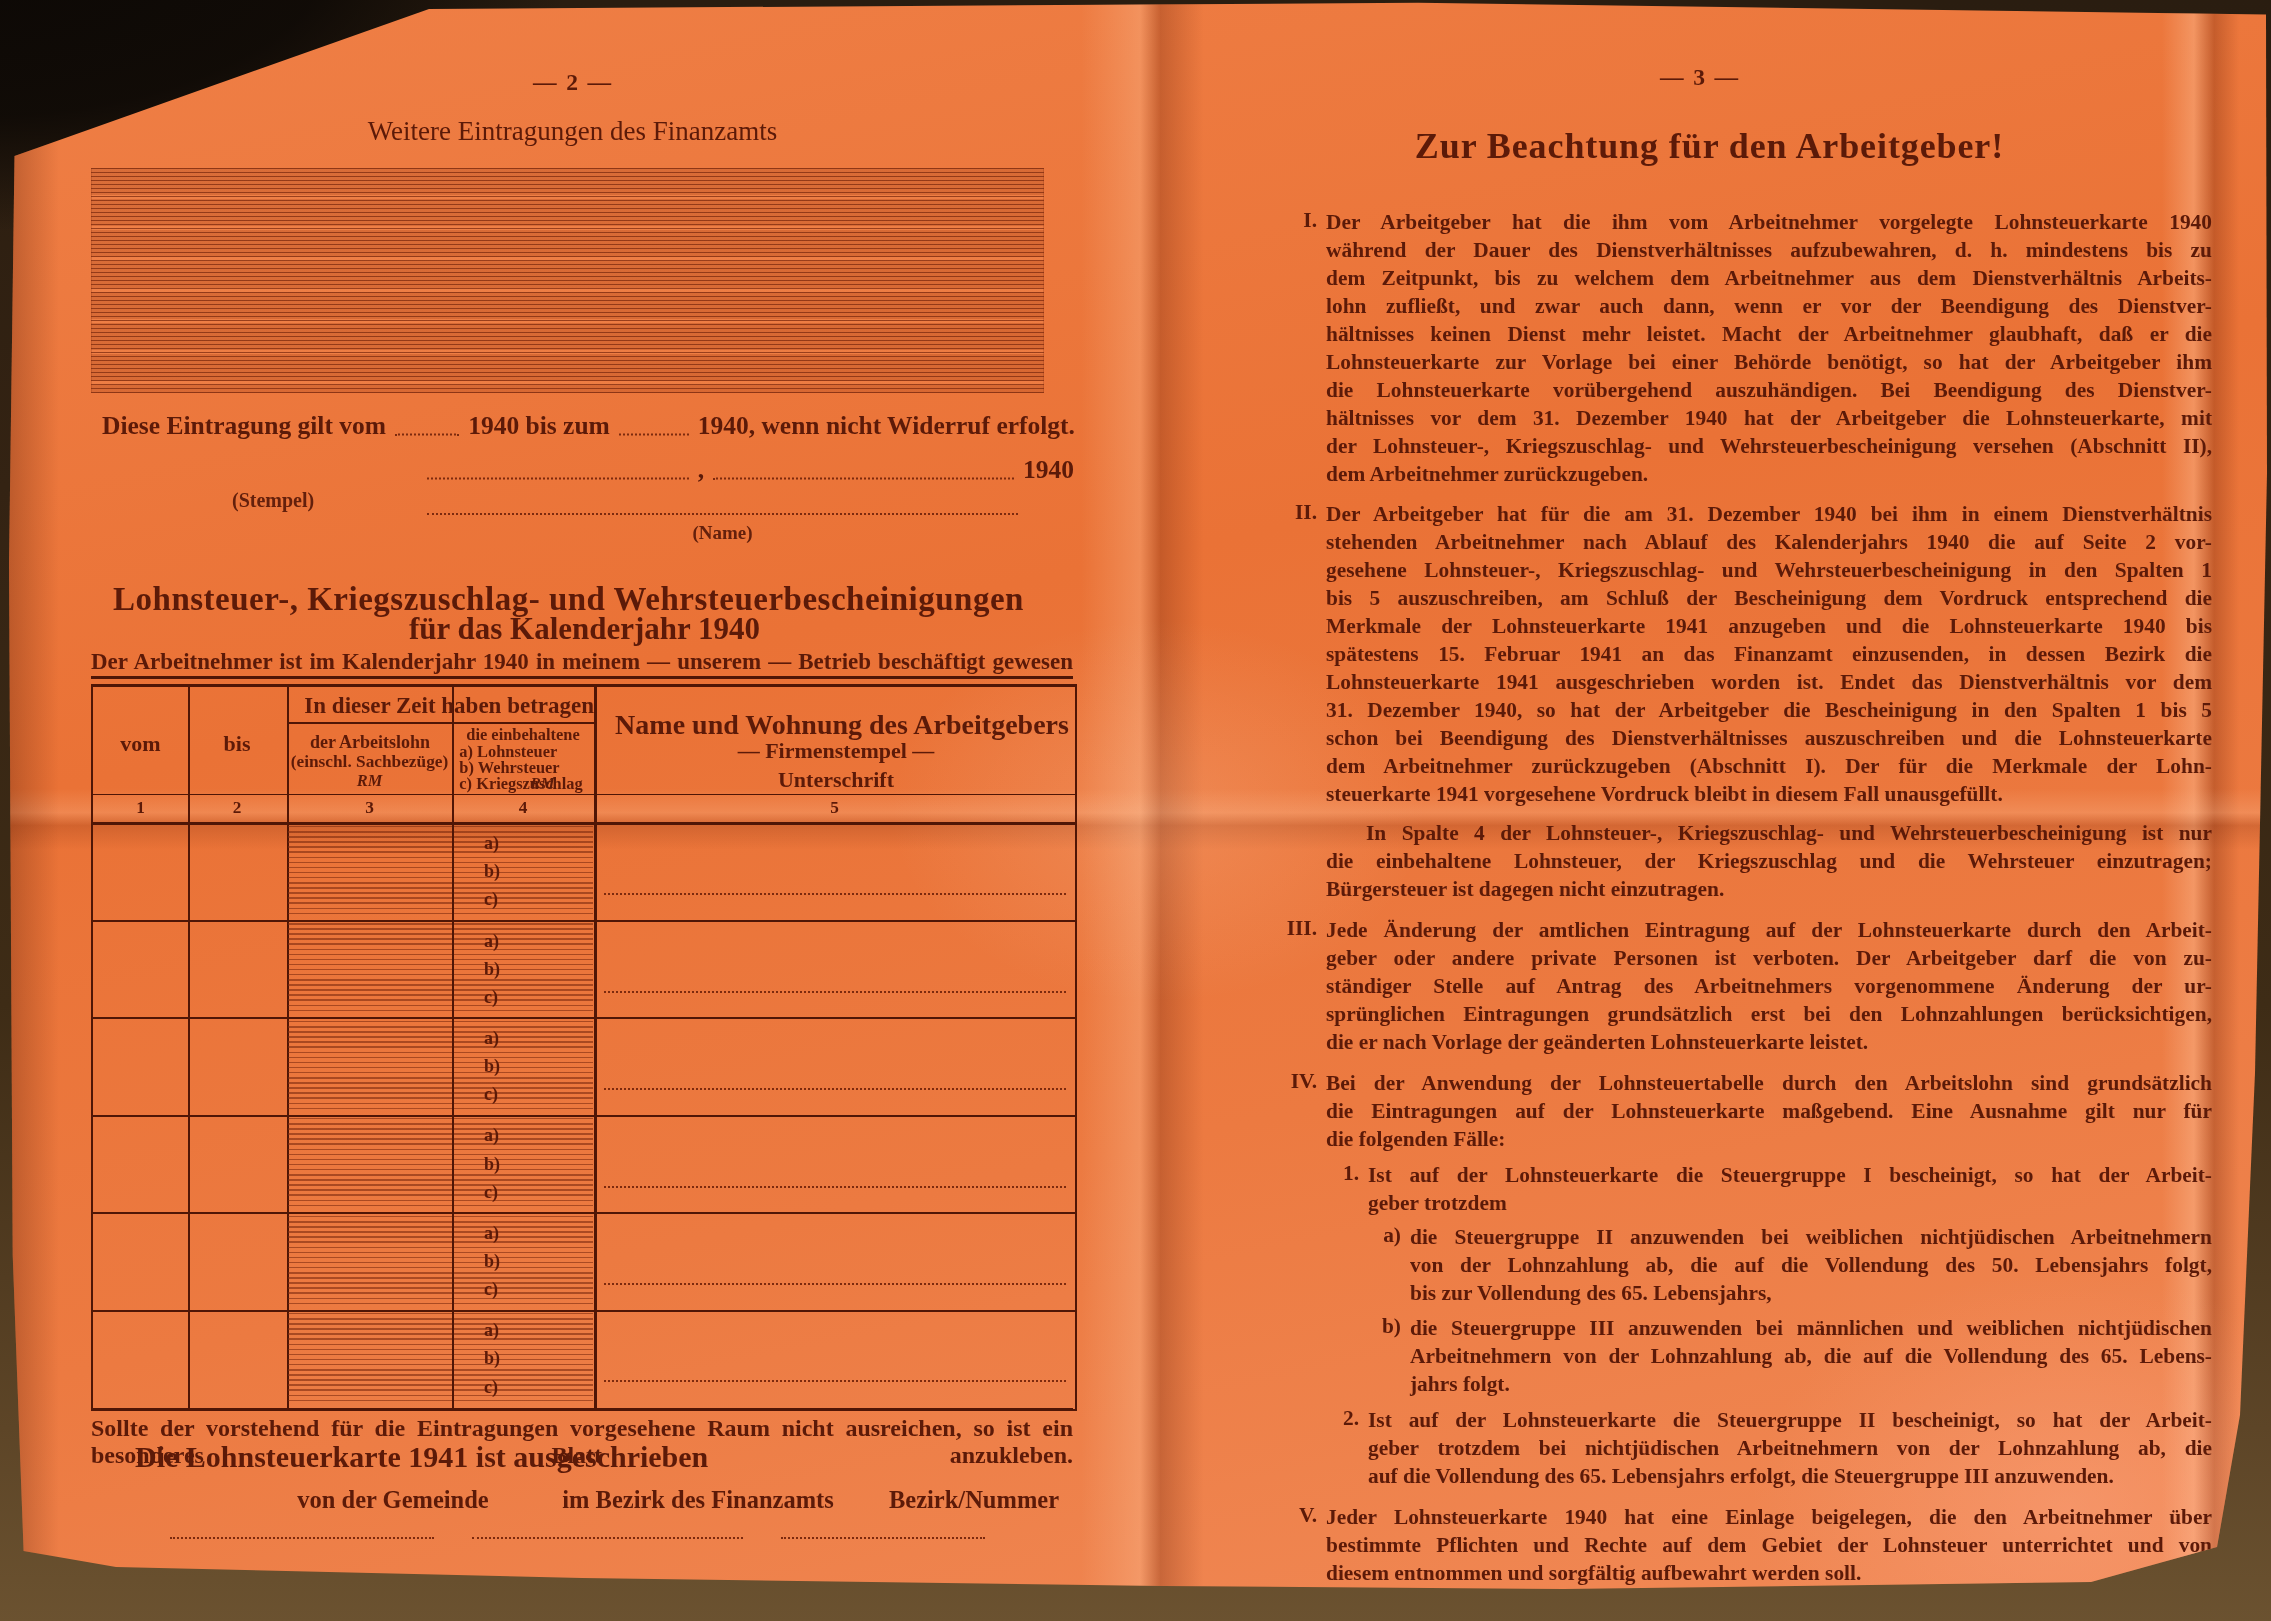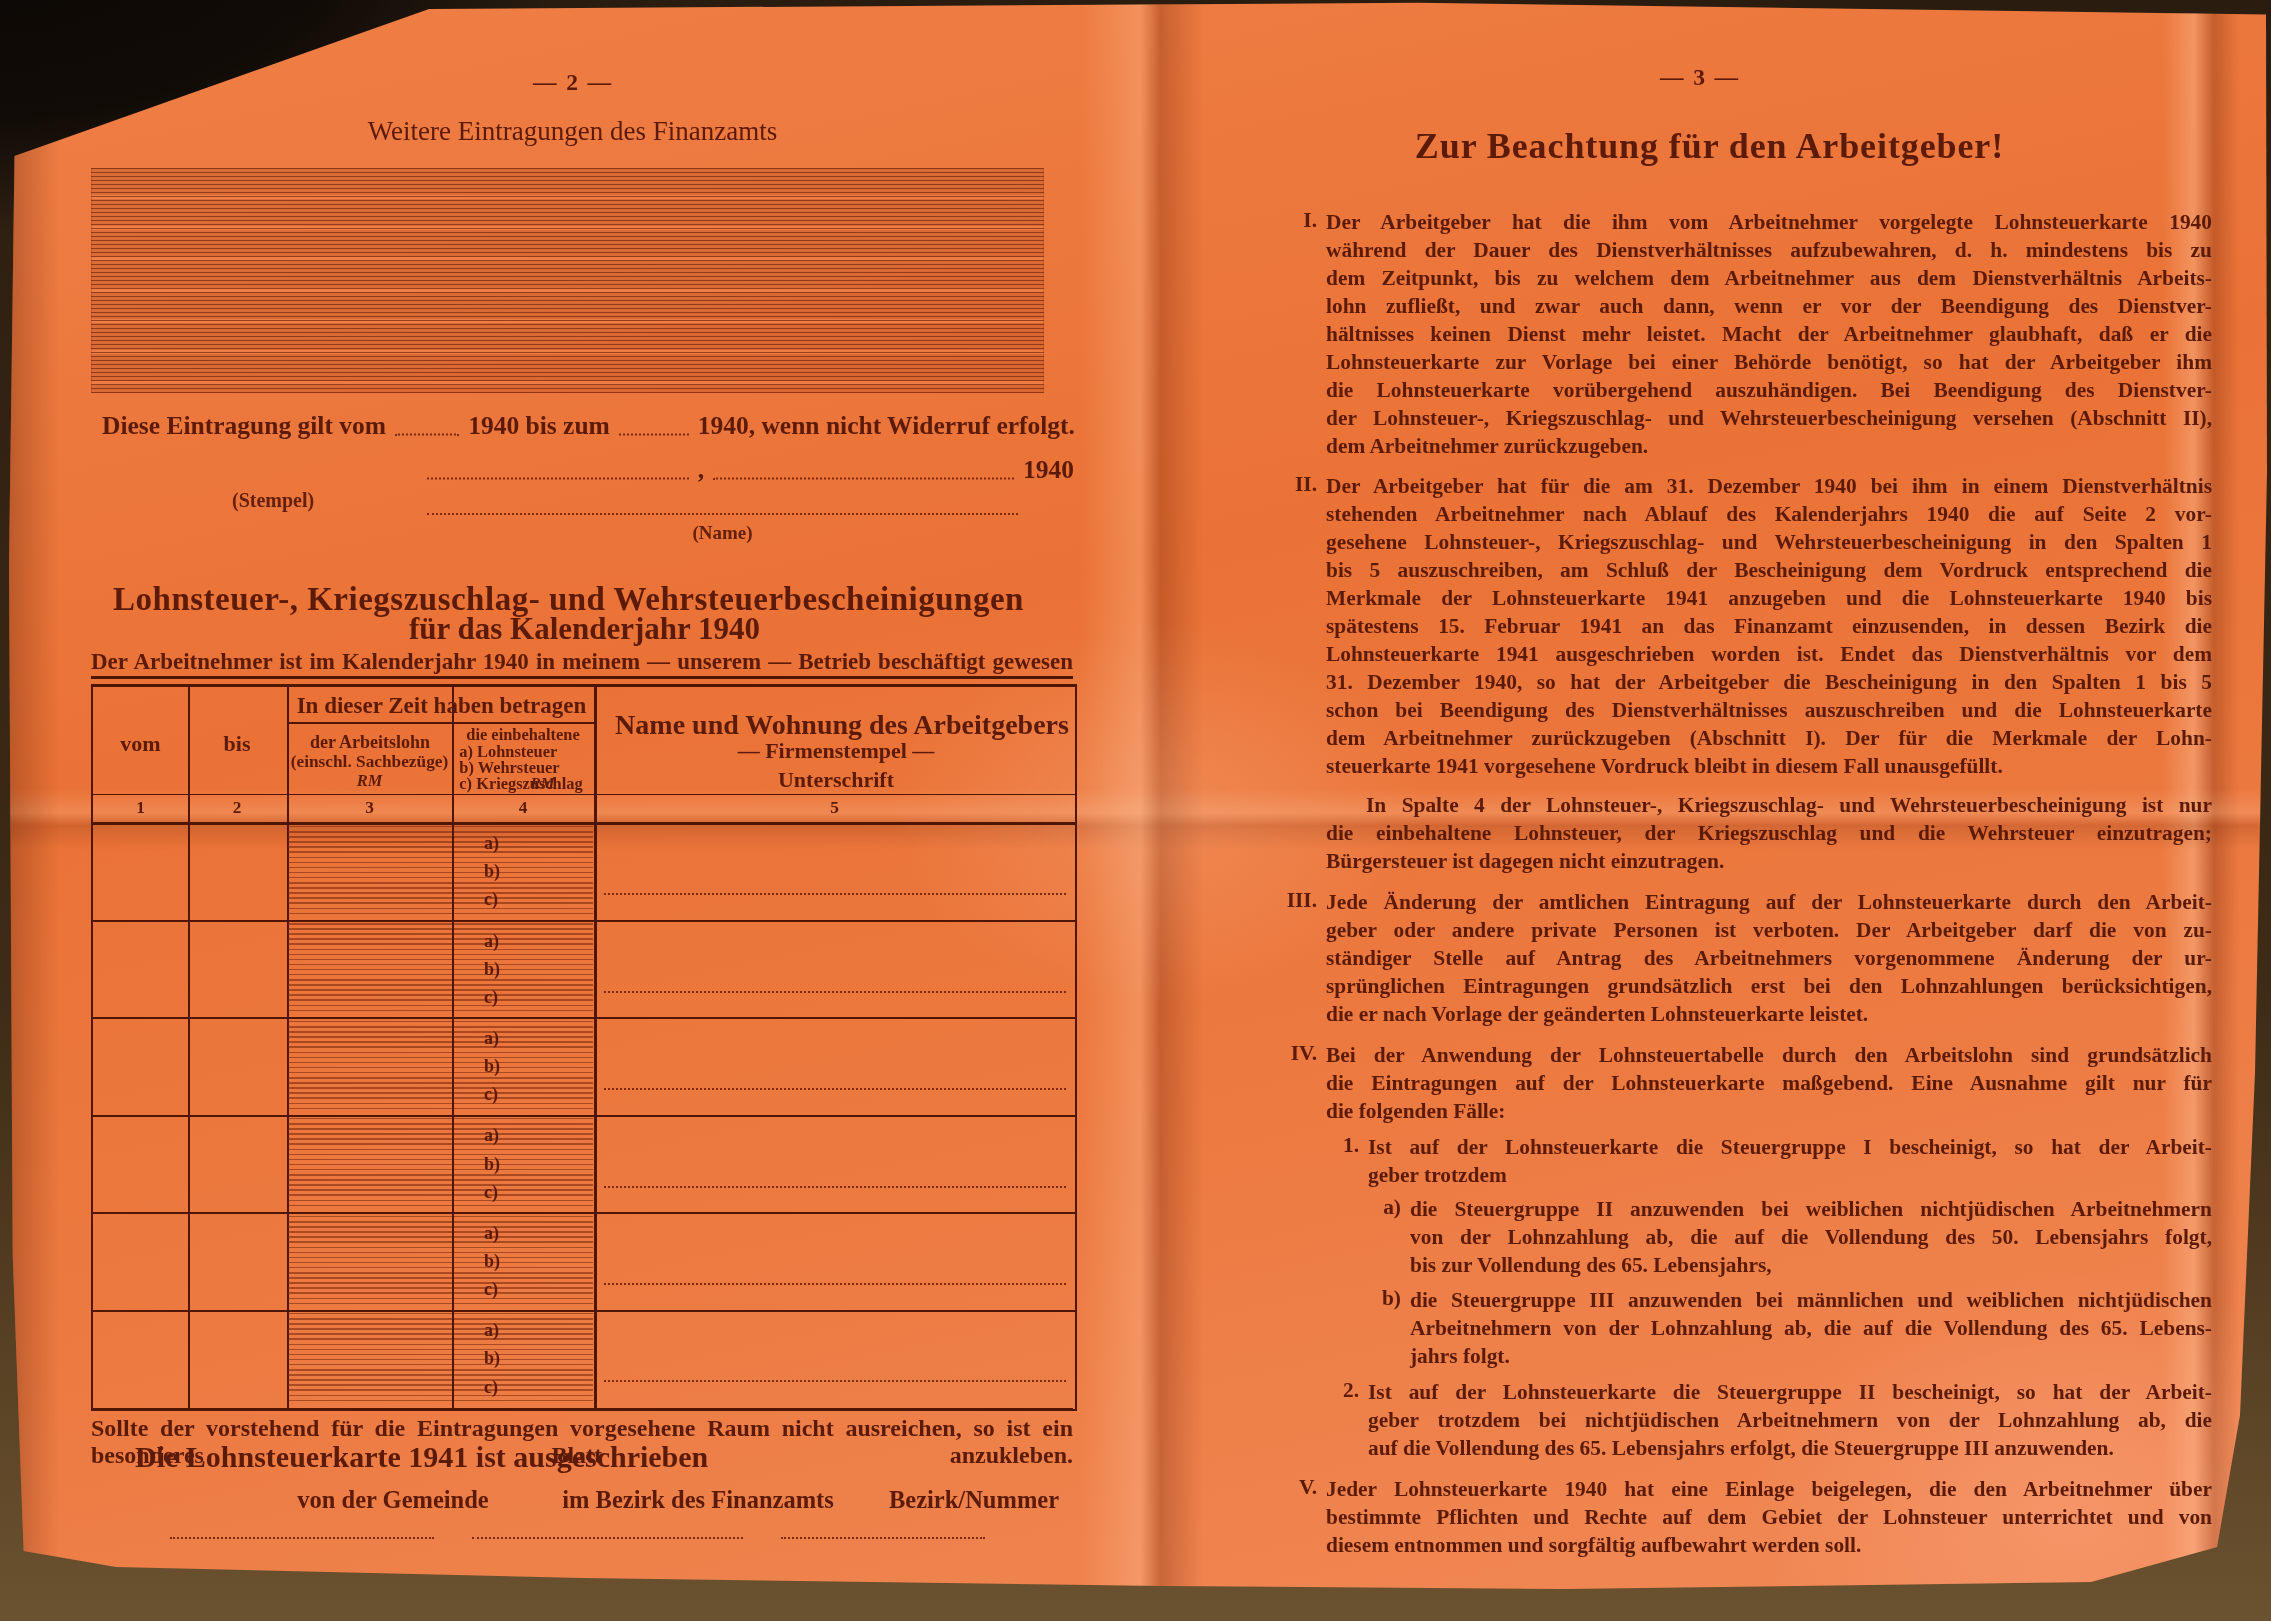--- a/index.html
+++ b/index.html
@@ -100,21 +100,21 @@
 
     <div id="cert-table" class="abs" style="left:91px;top:684px;width:982px;height:722px;">
 
       <div class="tv" style="left:95px;"></div>
       <div class="tv" style="left:194px;"></div>
       <div class="tv" style="left:359px;"></div>
       <div class="tv" style="left:501px;width:2.7px;"></div>
 
       <div class="th-text" style="left:0;top:44px;width:95px;font-size:22px;">vom</div>
       <div class="th-text" style="left:95px;top:44px;width:98px;font-size:22px;">bis</div>
-      <div class="th-text" style="left:196px;top:5.5px;width:305px;font-size:23px;">In dieser Zeit haben betragen</div>
+      <div class="th-text" style="left:196px;top:5.5px;width:305px;font-size:23px;text-align:right;">In dieser Zeit haben betragen</div>
       <div class="abs rule" style="left:195px;top:35px;width:306px;height:1.8px;"></div>
       <div class="th-text" style="left:195px;top:45px;width:164px;font-size:18px;">der Arbeitslohn</div>
       <div class="th-text" style="left:194px;top:65px;width:165px;font-size:17.3px;">(einschl. Sachbezüge)</div>
       <div class="th-text rm" style="left:194px;top:84px;width:165px;font-size:16.4px;">RM</div>
       <div class="th-text" style="left:359px;top:38px;width:142px;font-size:16.4px;">die einbehaltene</div>
       <div class="th-text" style="left:359px;top:55px;width:142px;font-size:16.4px;text-align:left;padding-left:7.3px;">a) Lohnsteuer</div>
       <div class="th-text" style="left:359px;top:71px;width:142px;font-size:16.4px;text-align:left;padding-left:7.3px;">b) Wehrsteuer</div>
       <div class="th-text" style="left:359px;top:87px;width:142px;font-size:16.4px;text-align:left;padding-left:7.3px;">c) Kriegszuschlag</div>
       <div class="th-text rm" style="left:395px;top:87px;width:109px;font-size:15.5px;">RM</div>
       <div class="th-text" style="left:504px;top:22px;width:490px;font-size:28px;">Name und Wohnung des Arbeitgebers</div>
@@ -199,20 +199,21 @@
     <div id="notice">
         <div class="blk lvl0">
           <span class="marker">I.</span>
           <div class="ln">Der Arbeitgeber hat die ihm vom Arbeitnehmer vorgelegte Lohnsteuerkarte 1940</div>
           <div class="ln">während der Dauer des Dienstverhältnisses aufzubewahren, d. h. mindestens bis zu</div>
           <div class="ln">dem Zeitpunkt, bis zu welchem dem Arbeitnehmer aus dem Dienstverhältnis Arbeits-</div>
           <div class="ln">lohn zufließt, und zwar auch dann, wenn er vor der Beendigung des Dienstver-</div>
           <div class="ln">hältnisses keinen Dienst mehr leistet. Macht der Arbeitnehmer glaubhaft, daß er die</div>
           <div class="ln">Lohnsteuerkarte zur Vorlage bei einer Behörde benötigt, so hat der Arbeitgeber ihm</div>
           <div class="ln">die Lohnsteuerkarte vorübergehend auszuhändigen. Bei Beendigung des Dienstver-</div>
+          <div class="ln">hältnisses vor dem 31. Dezember 1940 hat der Arbeitgeber die Lohnsteuerkarte, mit</div>
           <div class="ln">der Lohnsteuer-, Kriegszuschlag- und Wehrsteuerbescheinigung versehen (Abschnitt II),</div>
           <div class="ln last">dem Arbeitnehmer zurückzugeben.</div>
         </div>
         <div class="blk lvl0">
           <span class="marker">II.</span>
           <div class="ln">Der Arbeitgeber hat für die am 31. Dezember 1940 bei ihm in einem Dienstverhältnis</div>
           <div class="ln">stehenden Arbeitnehmer nach Ablauf des Kalenderjahrs 1940 die auf Seite 2 vor-</div>
           <div class="ln">gesehene Lohnsteuer-, Kriegszuschlag- und Wehrsteuerbescheinigung in den Spalten 1</div>
           <div class="ln">bis 5 auszuschreiben, am Schluß der Bescheinigung dem Vordruck entsprechend die</div>
           <div class="ln">Merkmale der Lohnsteuerkarte 1941 anzugeben und die Lohnsteuerkarte 1940 bis</div>

